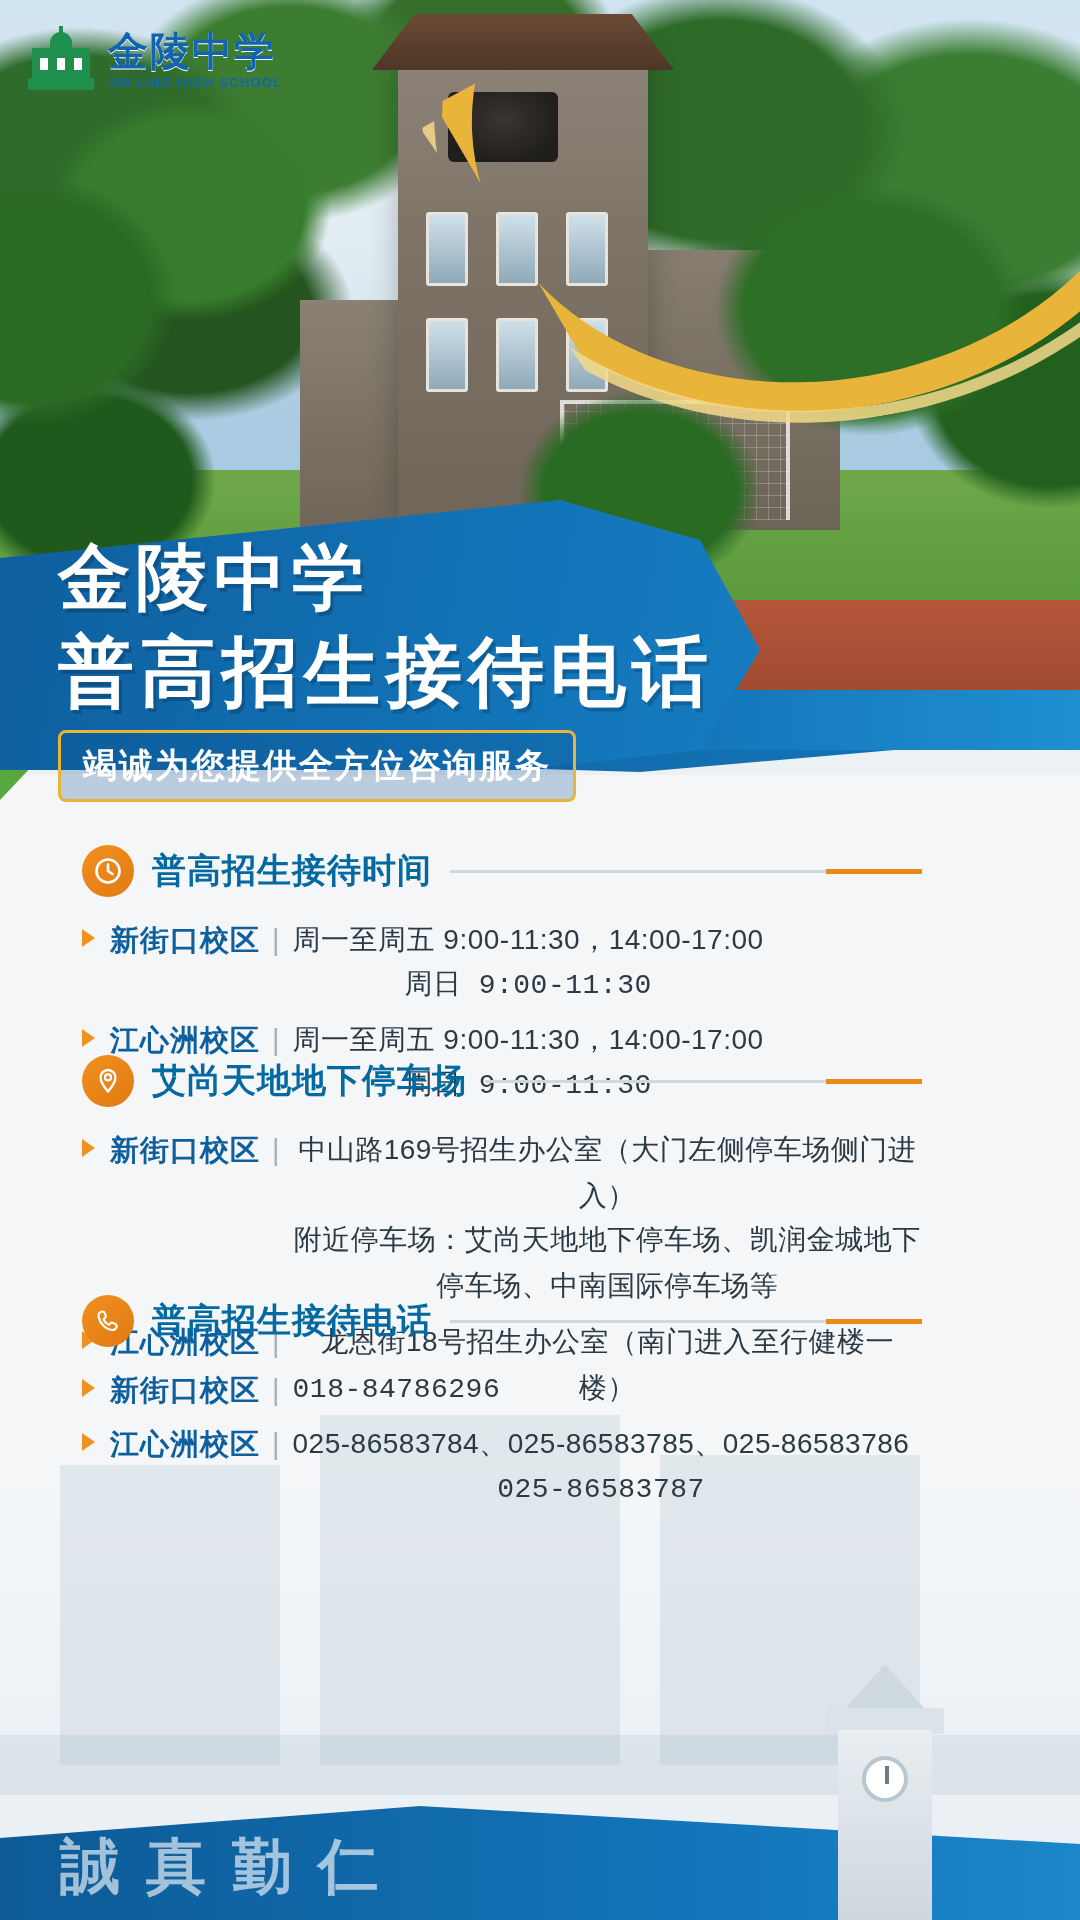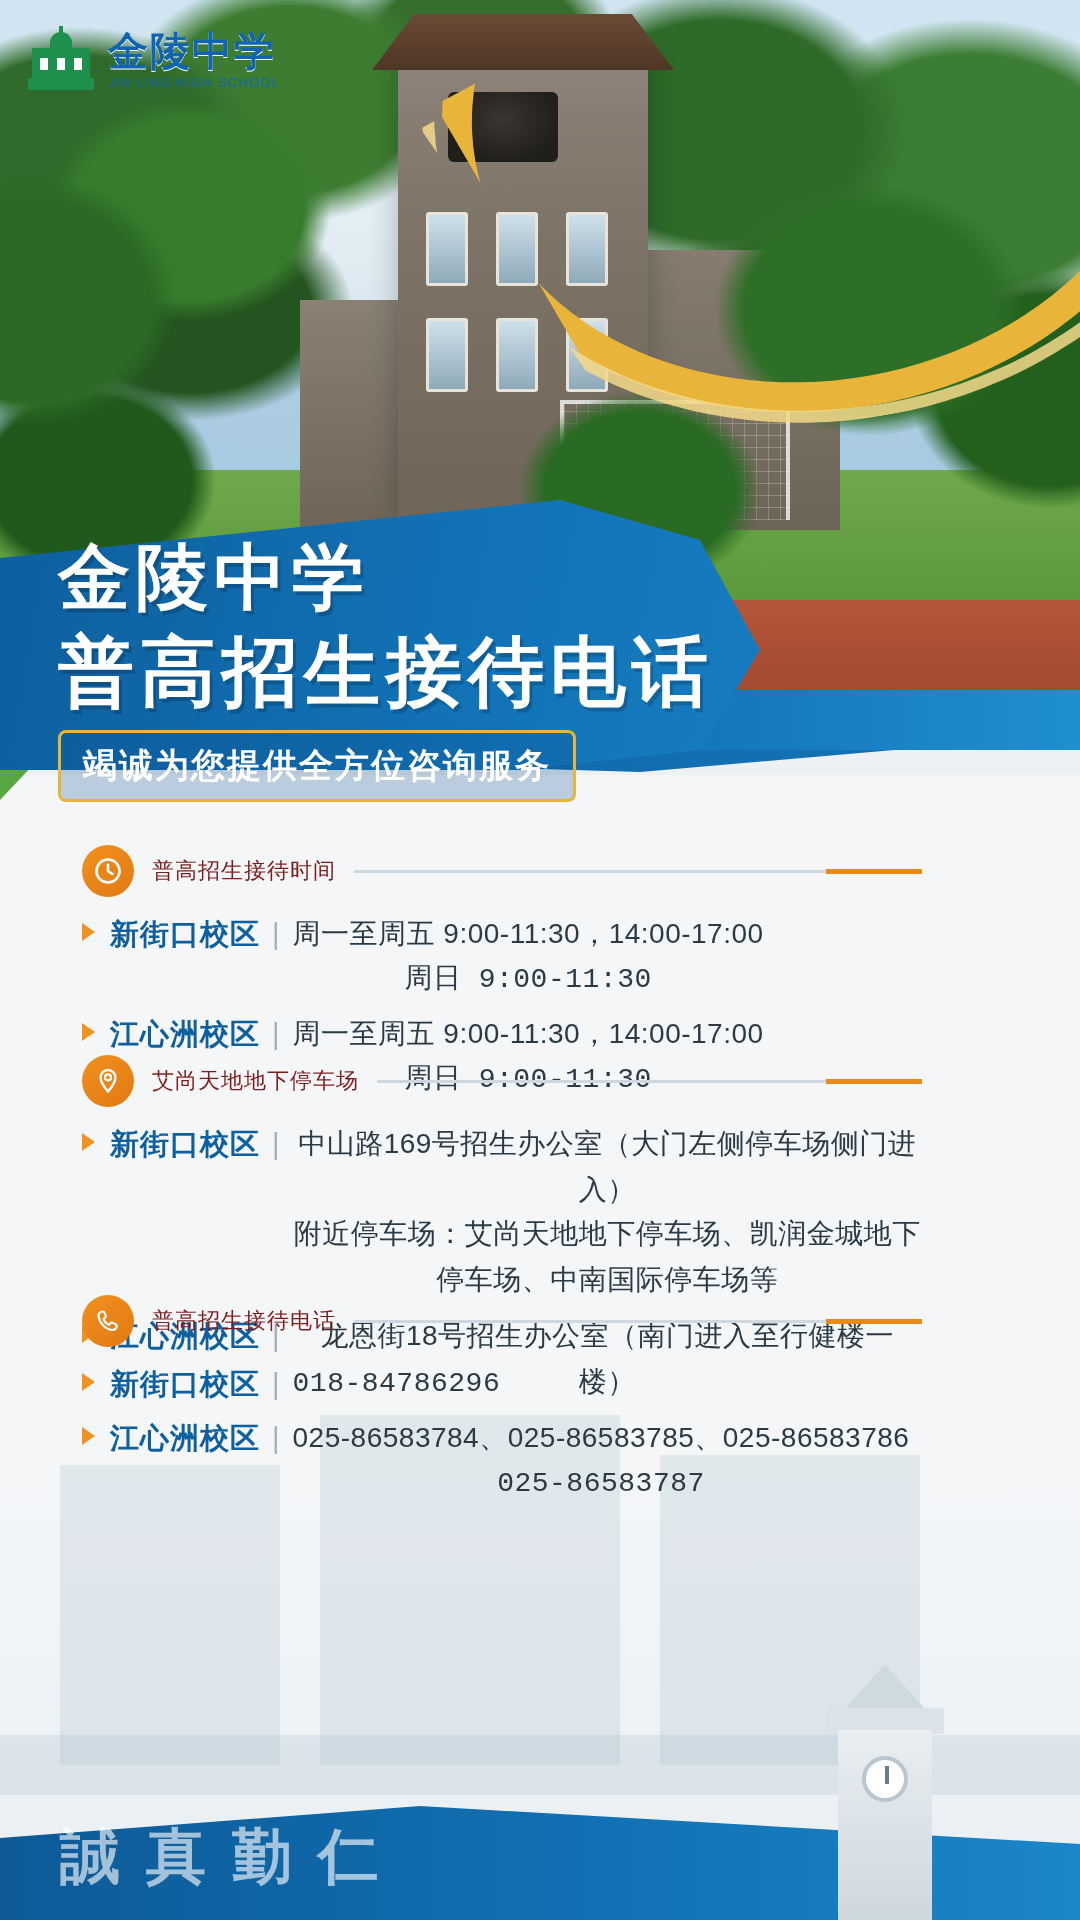--- a/index.html
+++ b/index.html
@@ -124,21 +124,21 @@
   .logo-mark .base { position:absolute; left:0; bottom:0; width:66px; height:12px; background:#1f8f4d; border-radius:2px;}
   .logo-mark .body { position:absolute; left:4px; bottom:12px; width:58px; height:30px; background:#1f8f4d;}
   .logo-mark .win { position:absolute; bottom:20px; width:8px; height:12px; background:#fff;}
   .logo-mark .dome { position:absolute; left:22px; bottom:42px; width:22px; height:16px; background:#1f8f4d; border-radius: 11px 11px 0 0;}
   .logo-mark .spire { position:absolute; left:31px; bottom:56px; width:4px; height:8px; background:#1f8f4d;}
   .logo-text { line-height: 1; }
   .logo-cn {
     font-size: 40px; font-weight: 700; color: #1164b0; letter-spacing: 2px;
     text-shadow: 0 1px 0 #fff;
   }
-  .logo-en { font-size: 13px; color: #1164b0; letter-spacing: 1.2px; margin-top: 5px; font-weight:400;}
+  .logo-en { font-size: 13px; color: #1164b0; letter-spacing: 1.2px; margin-top: 5px; font-weight:700;}
 
   
   .band {
     position:absolute; left: 0; top: 500px; width: 1080px; height: 270px;
     background: linear-gradient(100deg,#0e5f9e 0%, #1273b7 45%, #1b86c9 100%);
     clip-path: polygon(0 58px, 560px 0, 700px 40px, 760px 150px, 700px 250px, 520px 270px, 0 270px);
     z-index: 20;
   }
   .band-deco {
     position:absolute; left: 0; top: 690px; width: 1080px; height: 60px;
@@ -194,32 +194,32 @@
   .section { position:absolute; left: 82px; }
   .sec-head { display:flex; align-items:center; gap: 18px; }
   .circ {
     width: 52px; height: 52px; border-radius: 50%;
     background: linear-gradient(145deg,#f2901f,#e07a12);
     display:flex; align-items:center; justify-content:center;
     flex: 0 0 auto;
   }
   .circ svg { display:block; }
   .sec-title {
-    font-size: 22px; font-weight: 400; color: #7f1d1d; letter-spacing: 1px;
+    font-size: 34px; font-weight: 700; color: #0369a1; letter-spacing: 1px;
     white-space: nowrap;
   }
   .rule {
     height: 3px; background: #cfd8de; flex: 1 1 auto; min-width: 40px;
     position: relative;
   }
   .rule:after {
     content:""; position:absolute; right: 0; top: -1px; width: 96px; height: 5px;
     background: #e8891a;
   }
-  .rows { margin-top: 14px; }
+  .rows { margin-top: 20px; }
   .row { display:flex; align-items:flex-start; margin-top: 8px; }
   .arrow {
     width: 22px; flex:0 0 22px; margin-top: 12px; margin-right: 6px;
   }
   .arrow i {
     display:block; width:0; height:0;
     border-left: 13px solid #f0921f;
     border-top: 9px solid transparent;
     border-bottom: 9px solid transparent;
   }
@@ -234,21 +234,21 @@
   .val .l2 { display:block;font-family:Liberation Mono, monospace; }
 
   
   .footer {
     position:absolute; left: 0; bottom: 0; width: 1080px; height: 120px;
     background: linear-gradient(90deg,#0d5a96 0%, #1273b7 60%, #1b86c9 100%);
     clip-path: polygon(0 38px, 420px 6px, 1080px 44px, 1080px 120px, 0 120px);
     z-index: 5;
   }
   .footer-motto {
-    position:absolute; left: 60px; bottom: 22px; z-index: 8;
+    position:absolute; left: 60px; bottom: 12px; z-index: 8;
     font-size: 60px; font-weight: 700; color: rgba(255,255,255,.62);
     letter-spacing: 26px;
   }
   .clocktower {
     position:absolute; right: 120px; bottom: 0; width: 150px; height: 260px; z-index: 6;
   }
   .ct-body { position:absolute; left: 28px; bottom: 0; width: 94px; height: 190px;
     background: linear-gradient(180deg,#e9eef1,#cdd8de); }
   .ct-top { position:absolute; left: 16px; bottom: 186px; width: 118px; height: 26px;
     background:#dbe3e8; border-radius: 4px; }

